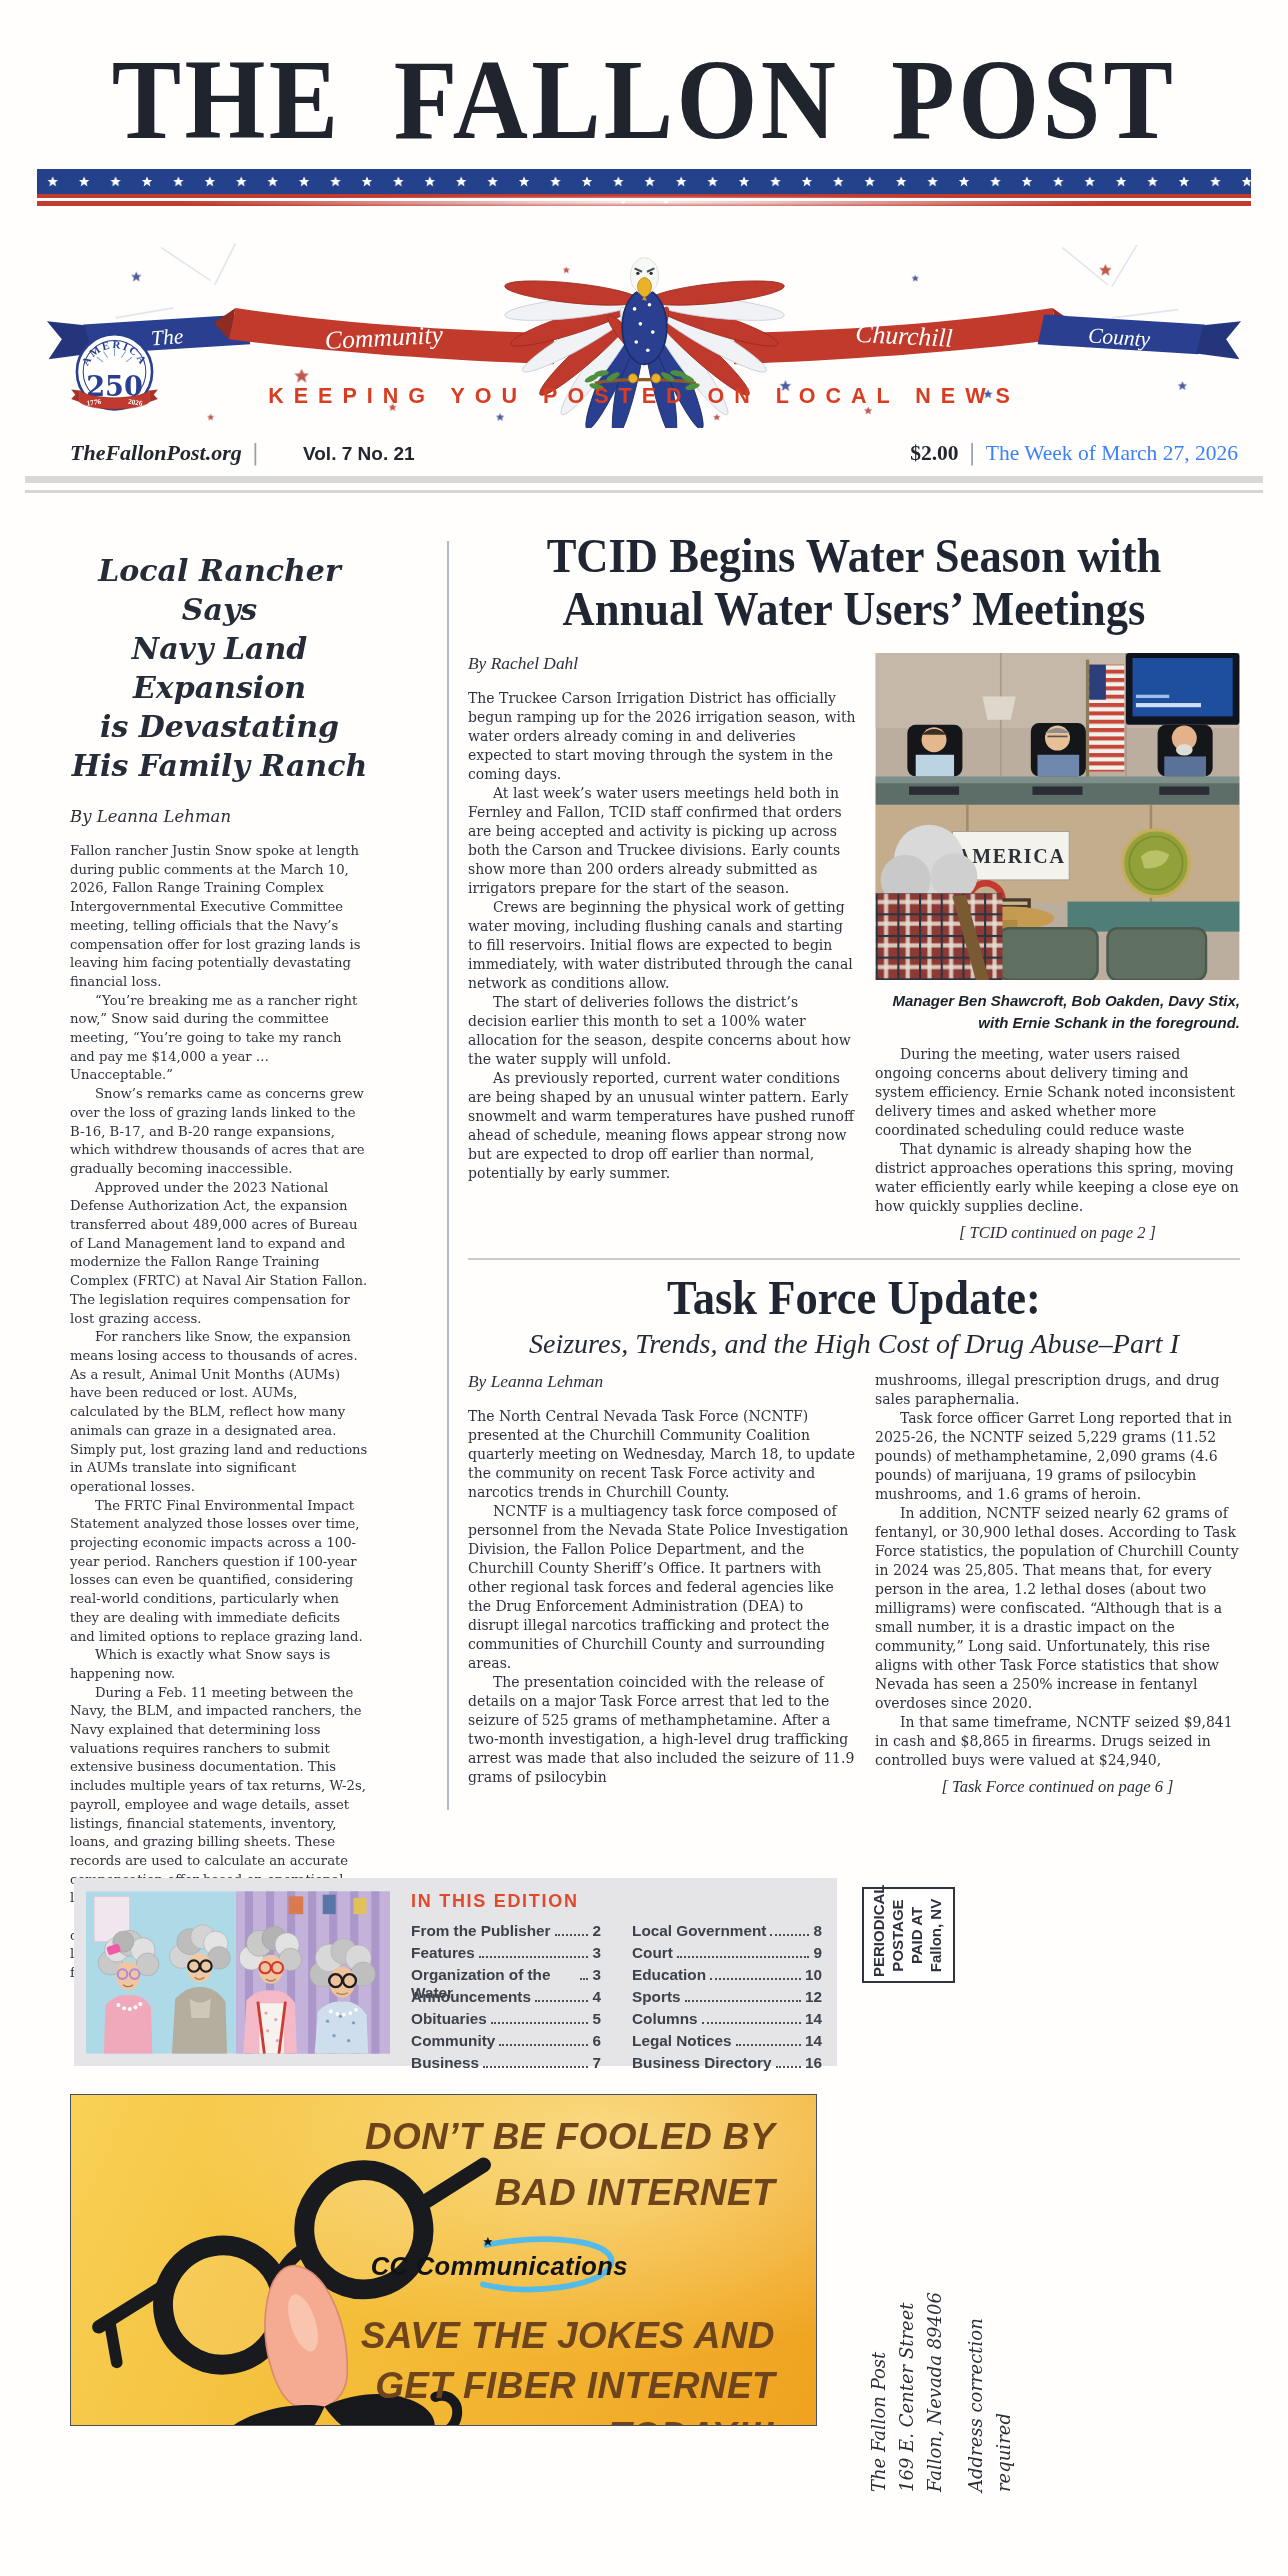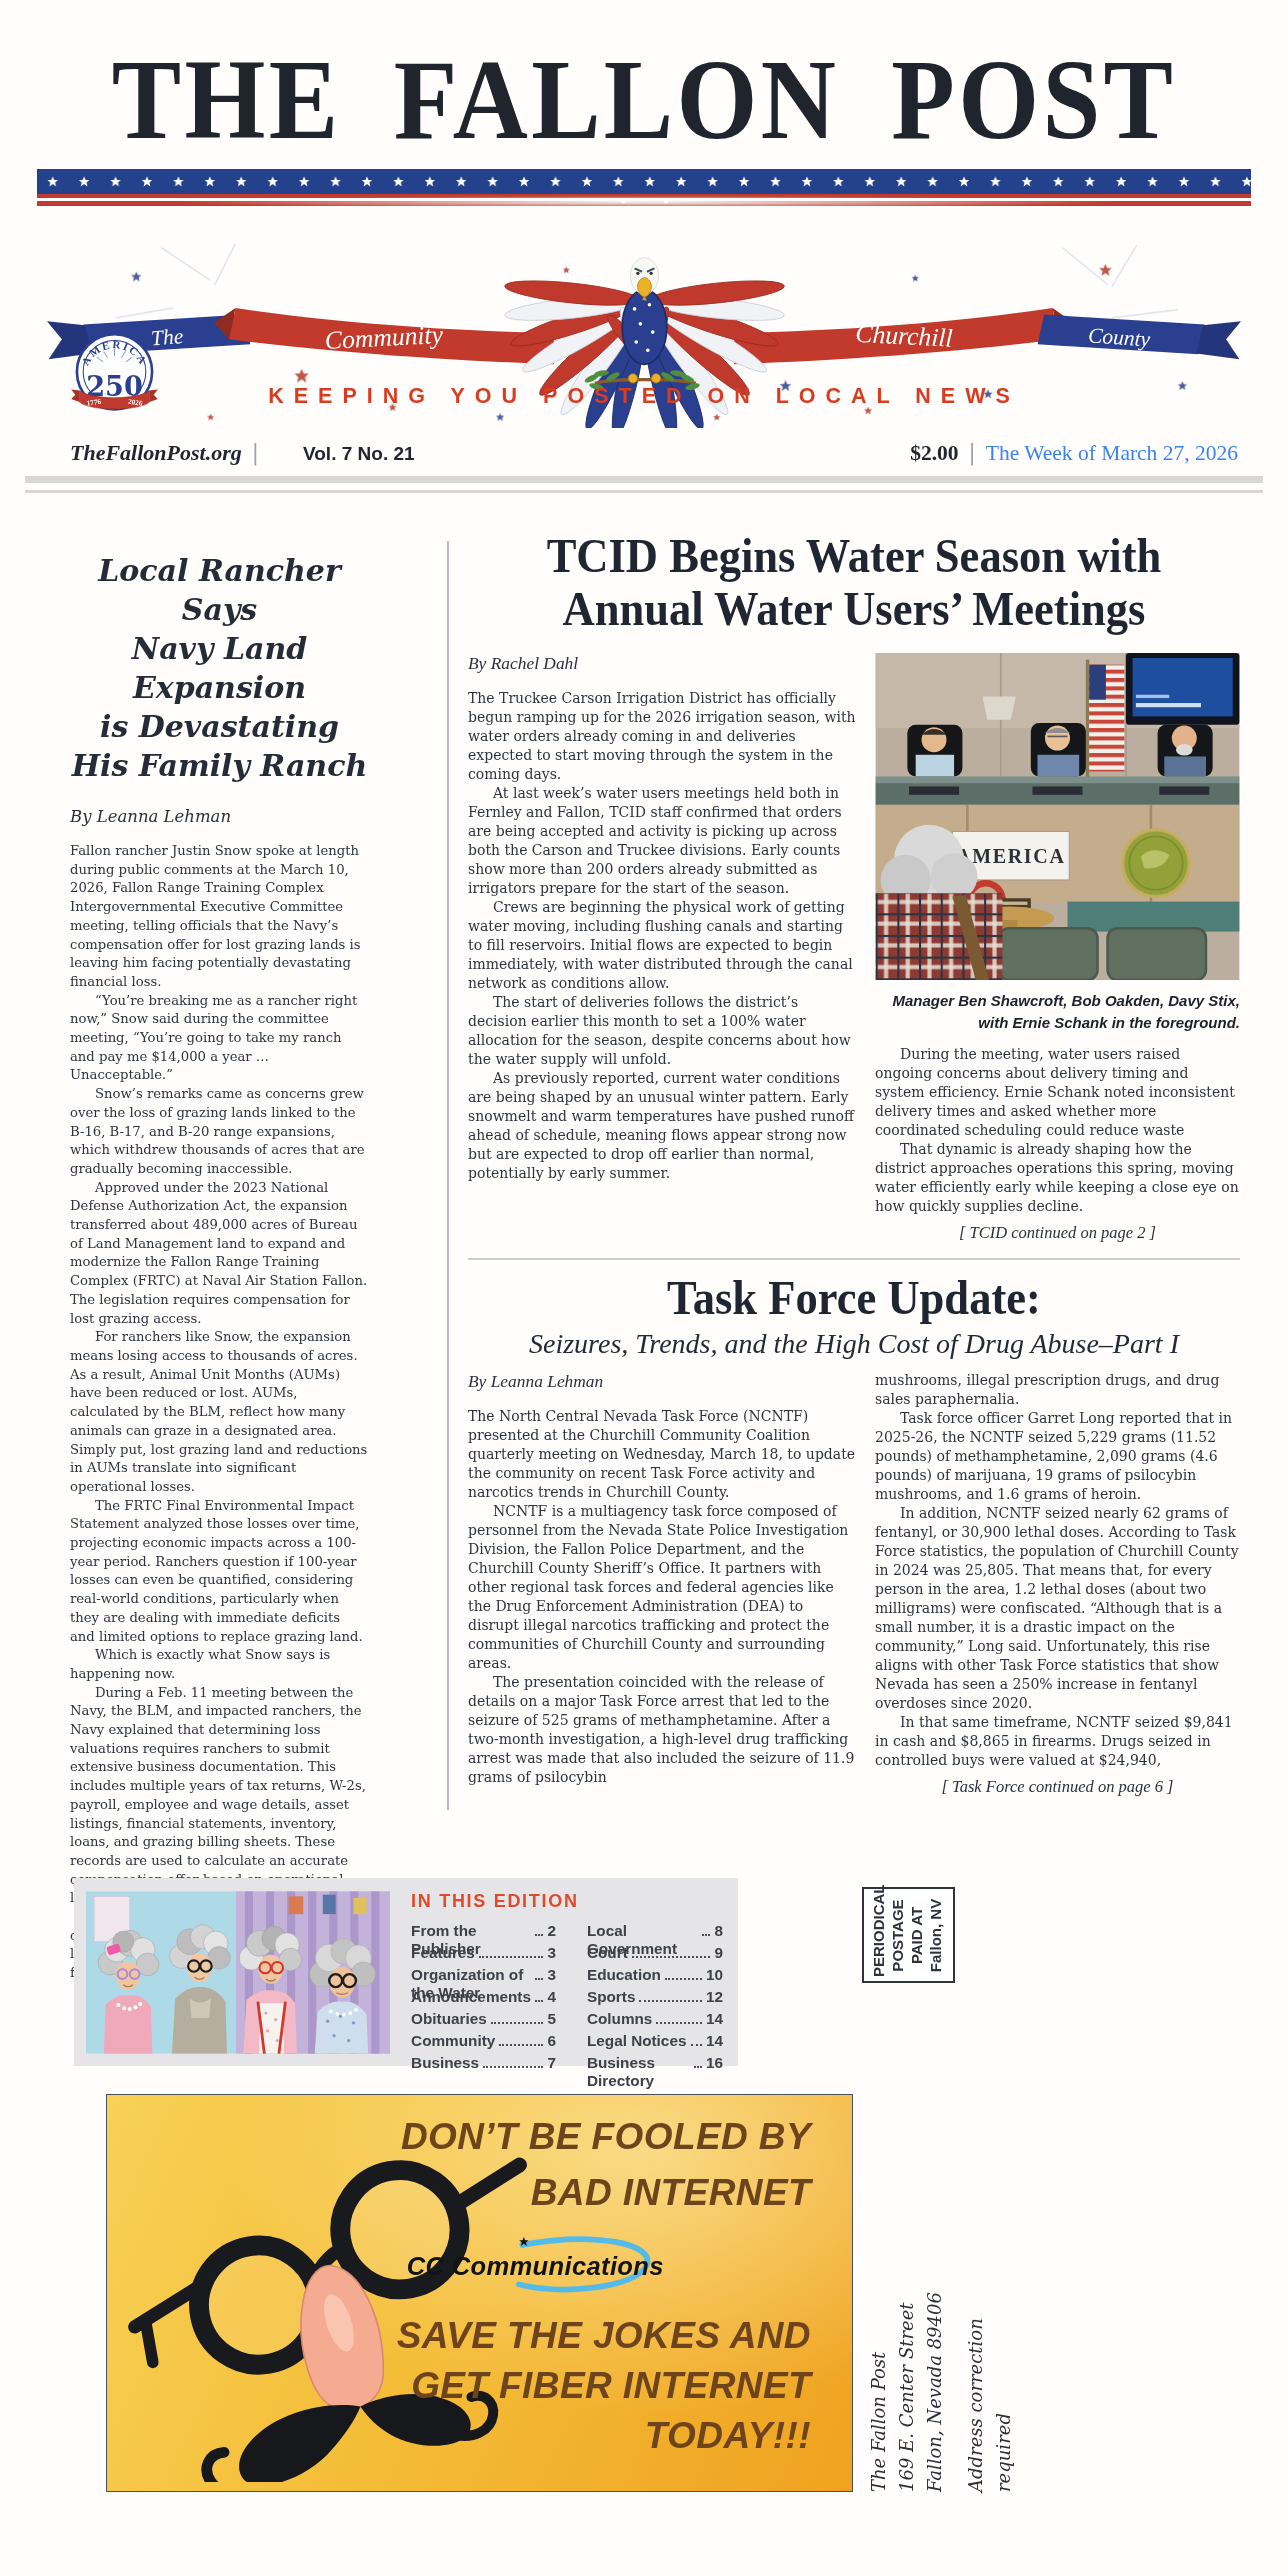--- a/index.html
+++ b/index.html
@@ -56,21 +56,21 @@
   .photo-caption{margin-top:7.4px;text-align:right;font-family:"Liberation Sans",sans-serif;
     font-style:italic;font-weight:bold;font-size:15px;line-height:21.5px;color:#1d222a;}
   .tcid-right .bodytext-c{margin-top:11.6px;}
 
   .tf h2{margin:11.6px 0 3.3px 0;}
   .tf-sub{margin:8.3px 0 11.6px 0;text-align:center;font-family:"Liberation Serif",serif;
     font-style:italic;font-size:28px;color:#242a35;}
   .tf-cols{display:flex;gap:18px;}
 
   
-  .edition{position:absolute;left:74px;top:1878px;width:664px;height:188px;background:#e5e5e7;
+  .edition{position:absolute;left:74px;top:1878px;width:763px;height:188px;background:#e5e5e7;
     box-sizing:border-box;padding:11.6px 15px 11.6px 11.6px;display:flex;gap:21.5px;}
   .toc{flex:1;padding-top:0;}
   .toc-title{font-family:"Liberation Sans",sans-serif;font-weight:bold;font-size:18px;
     letter-spacing:1.7px;color:#e0492a;margin:1.7px 0 10px 0;}
   .toc-cols{display:flex;gap:31px;}
   .toc-col{flex:1;}
   .toc-row{display:flex;align-items:baseline;height:22px;font-family:"Liberation Sans",sans-serif;
     font-weight:bold;font-size:15.3px;color:#3d424a;}
   .toc-dots{flex:1;border-bottom:2.5px dotted #4a4f57;margin:0 4.1px 4.1px 4.1px;min-width:8.3px;}
   .toc-page{white-space:nowrap;}
@@ -80,24 +80,24 @@
     border:2.5px solid #30343e;background:#fff;box-sizing:border-box;}
   .per-rot{position:absolute;left:5px;top:88px;width:83px;transform:rotate(-90deg);
     transform-origin:0 0;text-align:center;font-family:"Liberation Sans",sans-serif;
     font-weight:bold;font-size:15px;line-height:19px;color:#2e323c;white-space:nowrap;}
   .addr{position:absolute;left:865px;top:2492px;width:218px;transform:rotate(-90deg);
     transform-origin:0 0;font-family:"DejaVu Serif",serif;font-style:italic;font-size:18px;
     line-height:28px;color:#2b3038;}
   .addr .corr{margin-top:13.2px;}
 
   
-  .ad{position:absolute;left:70px;top:2094px;width:747px;height:398px;box-sizing:border-box;
+  .ad{position:absolute;left:70px;top:2094px;width:747px;height:332px;box-sizing:border-box;
     border:1.7px solid #4a4f5e;
     background:radial-gradient(ellipse at 72% 14%, rgba(255,243,190,.6), rgba(255,243,190,0) 55%),
-               linear-gradient(115deg,#f8d156 0%,#f4bd38 45%,#efa220 100%);overflow:hidden;margin-left:36px;}
+               linear-gradient(115deg,#f8d156 0%,#f4bd38 45%,#efa220 100%);overflow:hidden;}
   .groucho-svg{position:absolute;left:5px;top:23px;}
   .ad-copy{position:absolute;right:41px;top:18px;width:529px;text-align:right;
     font-family:"Liberation Sans",sans-serif;font-weight:bold;font-style:italic;
     font-size:37px;line-height:48px;color:#6e441c;letter-spacing:0.4px;}
   .ad-copy .gap1{margin-top:8.3px;}
   .ad-logo{display:flex;justify-content:center;margin:13.2px 33px 10px 0;align-items:flex-end;}
   .ad-copy .cta{line-height:50px;}
 </style>
 </head>
 <body>

